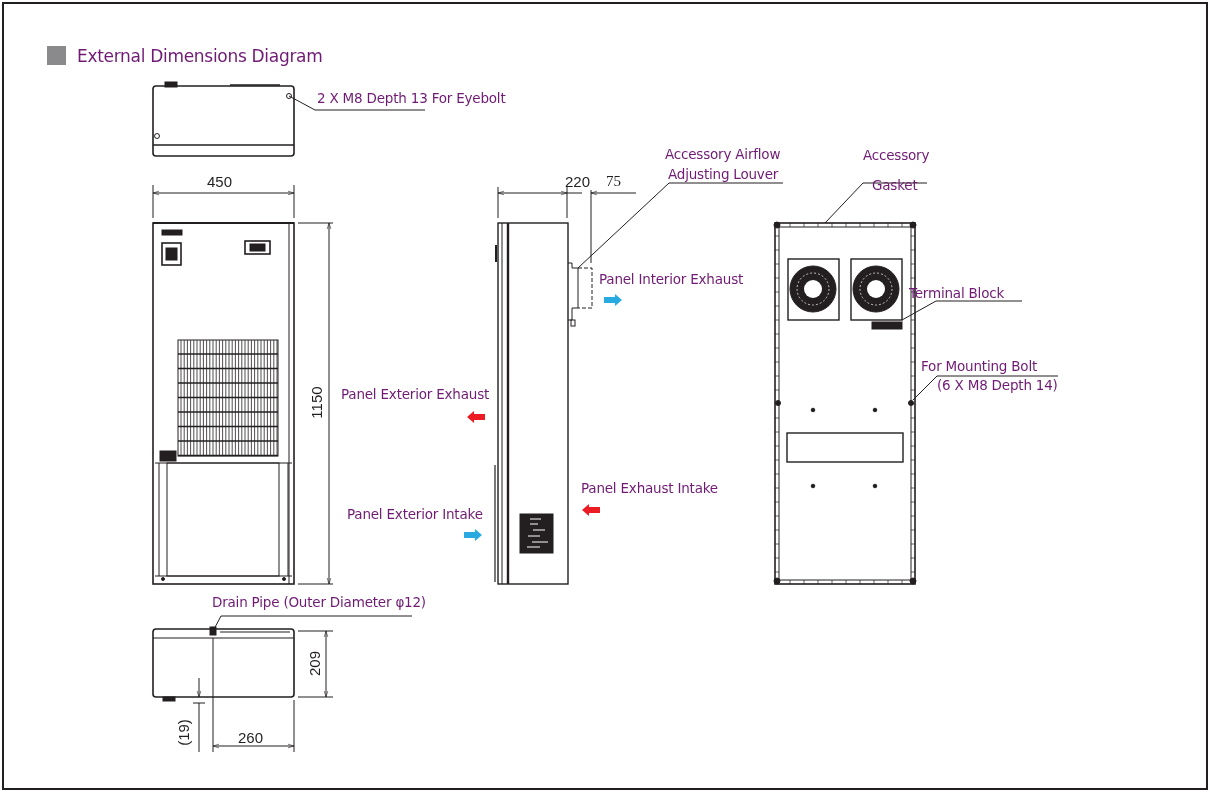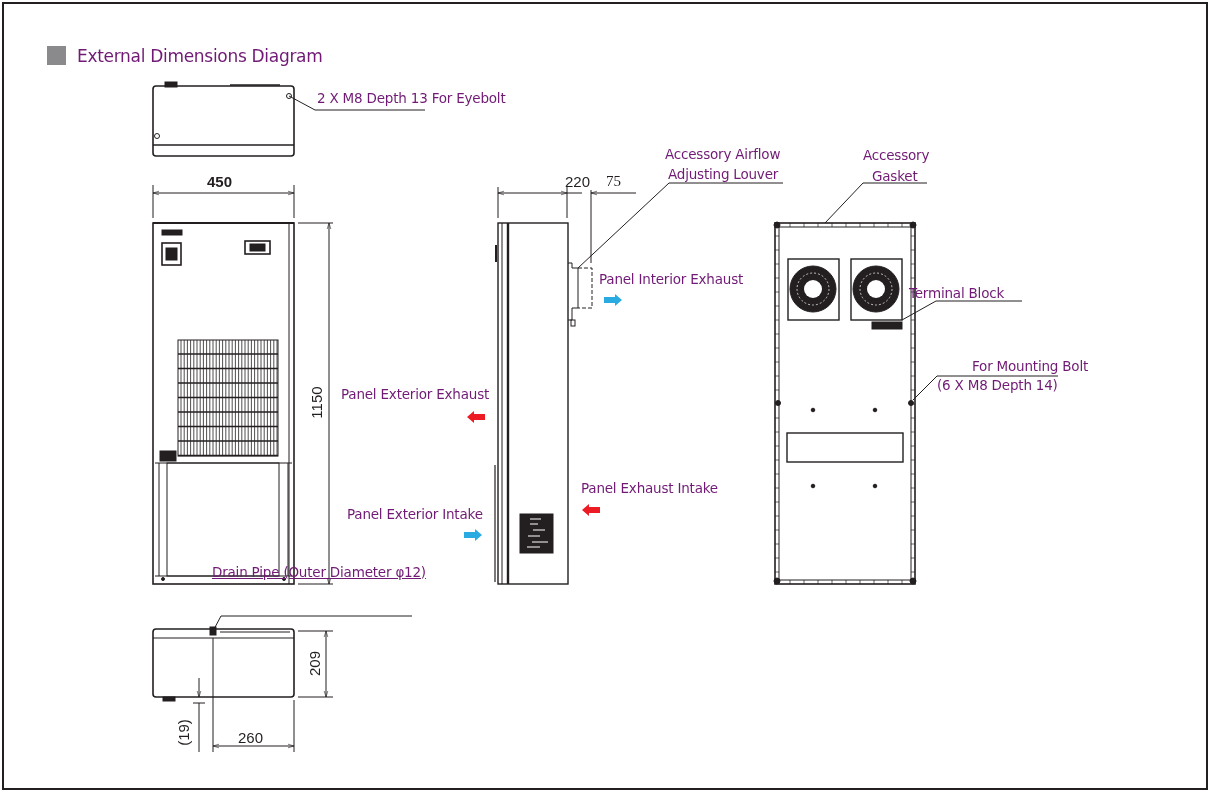--- a/index.html
+++ b/index.html
@@ -276,34 +276,34 @@
   </g>
 
   <g>
     <path d="M467 417 L474 411 L474 414 L485 414 L485 420 L474 420 L474 423 Z" fill="#ed1c24"></path>
     <path d="M482 535 L475 529 L475 532 L464 532 L464 538 L475 538 L475 541 Z" fill="#29abe2"></path>
     <path d="M622 300 L615 294 L615 297 L604 297 L604 303 L615 303 L615 306 Z" fill="#29abe2"></path>
     <path d="M582 510 L589 504 L589 507 L600 507 L600 513 L589 513 L589 516 Z" fill="#ed1c24"></path>
   </g>
 </svg>
 
-<div class="dim" style="left:207px;top:173px;font-weight:bold;">450</div>
+<div class="dim" style="left:207px;top:173px;">450</div>
 <div class="dim vert" style="left:300px;top:394px;">1150</div>
 <div class="dim" style="left:517px;top:173px;margin-left:48px;">220</div>
 <div class="dim" style="left:606px;top:173px;font-family:Liberation Serif, serif;">75</div>
 <div class="dim vert" style="left:302px;top:655px;">209</div>
 <div class="dim" style="left:238px;top:729px;">260</div>
 <div class="dim vert" style="left:170px;top:724px;">(19)</div>
 
 <div class="lbl" style="left:317px;top:90px;">2 X M8 Depth 13 For Eyebolt</div>
 <div class="lbl" style="left:665px;top:146px;">Accessory Airflow</div>
 <div class="lbl" style="left:668px;top:166px;">Adjusting Louver</div>
 <div class="lbl" style="left:863px;top:147px;">Accessory</div>
-<div class="lbl" style="left:872px;top:168px;">Gasket</div>
+<div class="lbl" style="left:872px;top:177px;">Gasket</div>
 <div class="lbl" style="left:909px;top:285px;">Terminal Block</div>
-<div class="lbl" style="left:972px;top:358px;">For Mounting Bolt</div>
+<div class="lbl" style="left:921px;top:358px;">For Mounting Bolt</div>
 <div class="lbl" style="left:937px;top:377px;">(6 X M8 Depth 14)</div>
-<div class="lbl" style="left:212px;top:564px;text-decoration:underline;">Drain Pipe (Outer Diameter φ12)</div>
+<div class="lbl" style="left:212px;top:594px;">Drain Pipe (Outer Diameter φ12)</div>
 
 <div class="lbl" style="left:599px;top:271px;">Panel Interior Exhaust</div>
 <div class="lbl" style="left:341px;top:386px;text-align:right;">Panel Exterior Exhaust</div>
 <div class="lbl" style="left:581px;top:480px;">Panel Exhaust Intake</div>
 <div class="lbl" style="left:347px;top:506px;">Panel Exterior Intake</div>
 
 </body></html>

